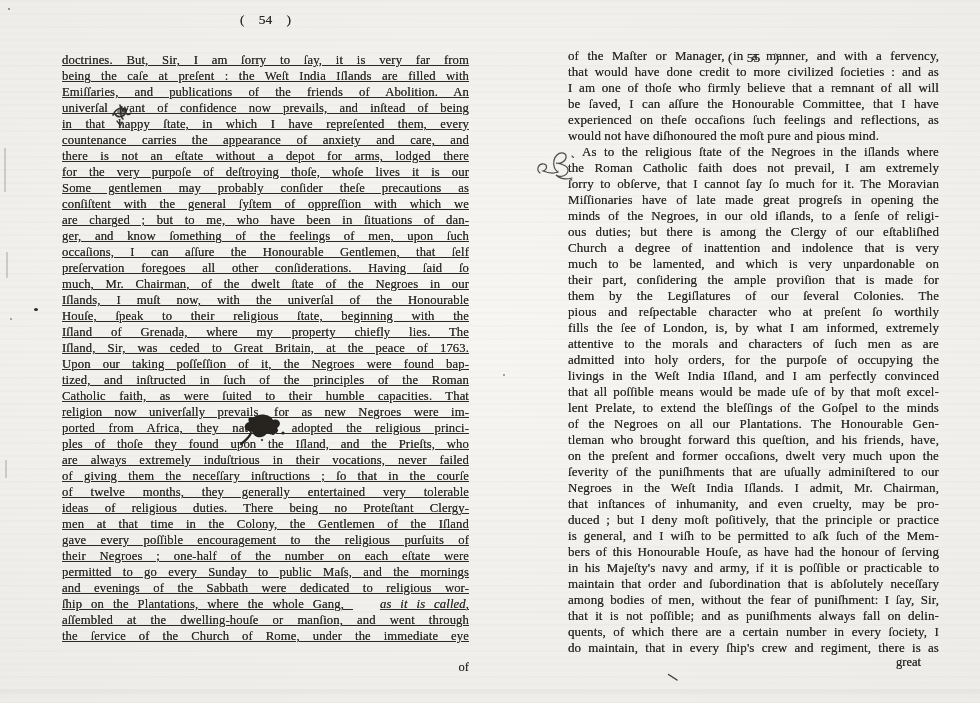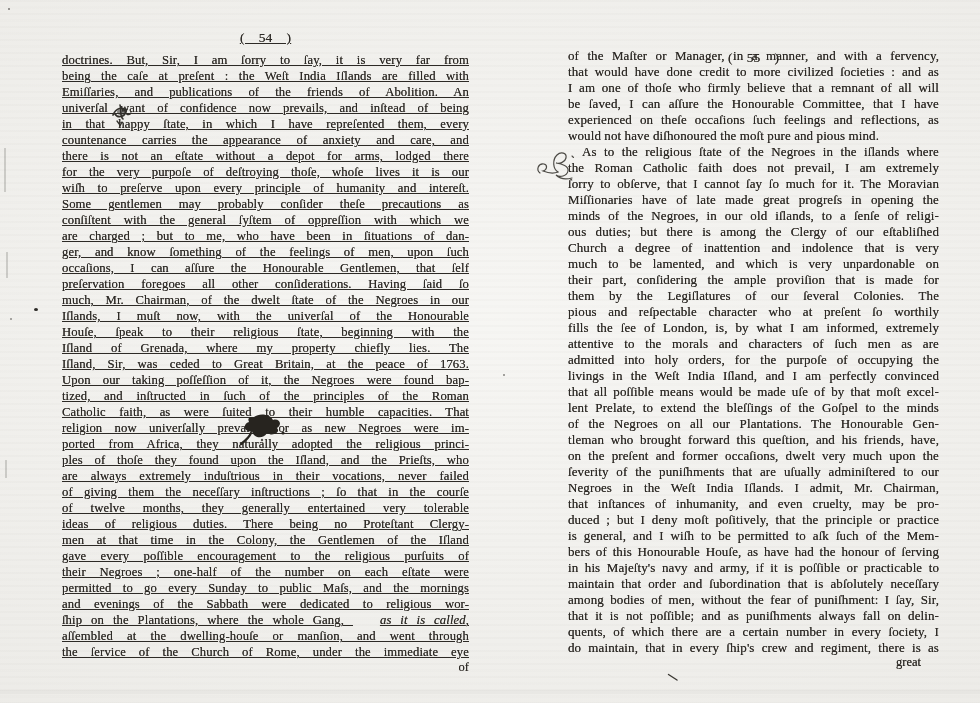--- a/index.html
+++ b/index.html
@@ -23,21 +23,21 @@
       rgba(255,255,255,0.0) 9px, rgba(255,255,255,0.0) 13px);
   }
   .page{position:absolute;top:0;bottom:0;}
   .page-left{left:62px;width:407px;}
   .page-right{left:568px;width:371px;}
   .pg-header{
     position:absolute;left:0;right:0;text-align:center;
     font-size:13.5px;word-spacing:11px;color:#2d2a26;
     text-shadow:0 0 .5px rgba(45,40,35,.75);
   }
-  .page-left .pg-header{top:30px;text-decoration:underline;}
+  .page-left .pg-header{top:12px;}
   .page-right .pg-header{top:20px;margin-top:30px;}
   .textblock{position:absolute;left:0;right:0;color:#2d2a26;}
   .page-left .textblock{top:52px;font-size:12.7px;text-decoration:underline;}
   .page-right .textblock{top:48px;font-size:13px;}
   .line{
     height:16px;line-height:16px;overflow:hidden;
     text-align:justify;text-align-last:justify;
     text-shadow:0 0 .5px rgba(45,40,35,.8);
     letter-spacing:.1px;
   }
@@ -64,21 +64,20 @@
     <div class="pg-header">( 54 )</div>
     <div class="textblock">
         <div class="line">doctrines. But, Sir, I am ſorry to ſay, it is very far from</div>
         <div class="line">being the caſe at preſent : the Weſt India Iſlands are filled with</div>
         <div class="line">Emiſſaries, and publications of the friends of Abolition. An</div>
         <div class="line">univerſal want of confidence now prevails, and inſtead of being</div>
         <div class="line">in that happy ſtate, in which I have repreſented them, every</div>
         <div class="line">countenance carries the appearance of anxiety and care, and</div>
         <div class="line">there is not an eſtate without a depot for arms, lodged there</div>
         <div class="line">for the very purpoſe of deſtroying thoſe, whoſe lives it is our</div>
-        <div class="line">wiſh to preſerve upon every principle of humanity and intereſt.</div>
         <div class="line">Some gentlemen may probably conſider theſe precautions as</div>
         <div class="line">conſiſtent with the general ſyſtem of oppreſſion with which we</div>
         <div class="line">are charged ; but to me, who have been in ſituations of dan-</div>
         <div class="line">ger, and know ſomething of the feelings of men, upon ſuch</div>
         <div class="line">occaſions, I can aſſure the Honourable Gentlemen, that ſelf</div>
         <div class="line">preſervation foregoes all other conſiderations. Having ſaid ſo</div>
         <div class="line">much, Mr. Chairman, of the dwelt ſtate of the Negroes in our</div>
         <div class="line">Iſlands, I muſt now, with the univerſal of the Honourable</div>
         <div class="line">Houſe, ſpeak to their religious ſtate, beginning with the</div>
         <div class="line">Iſland of Grenada, where my property chiefly lies. The</div>

